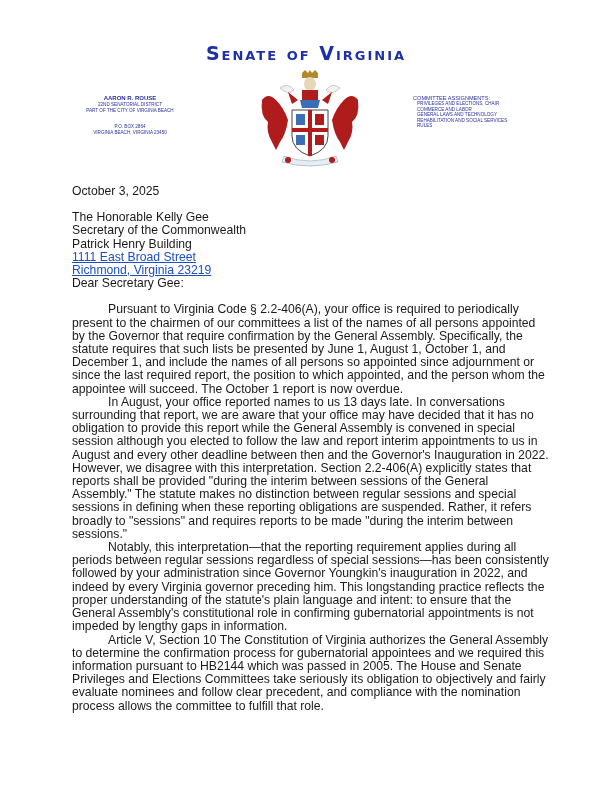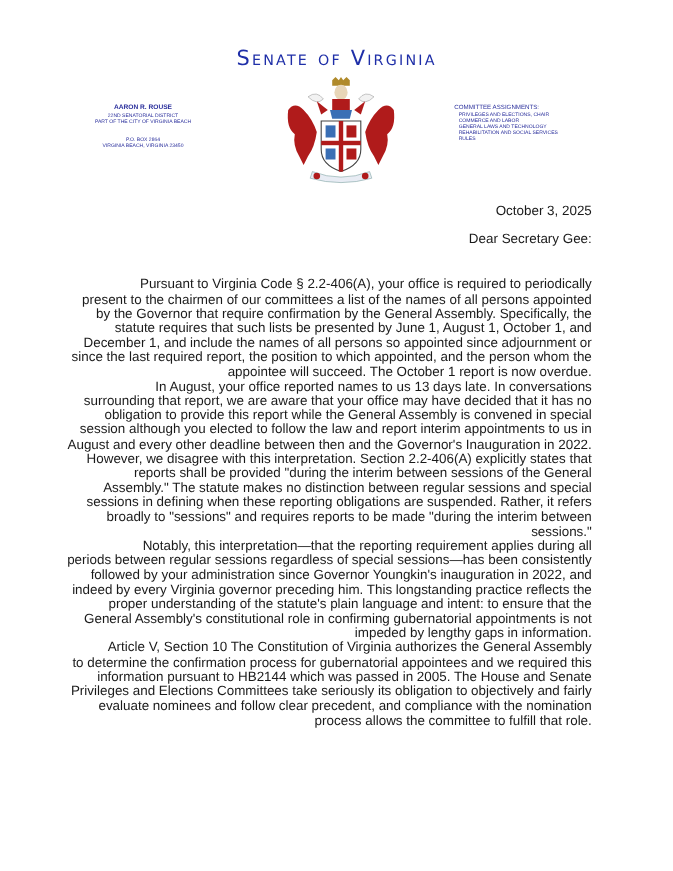--- a/index.html
+++ b/index.html
@@ -1,35 +1,35 @@
 <!DOCTYPE html>
 <html><head>
   <meta charset="utf-8">
   <style>
     html, body { margin: 0; padding: 0; background: #ffffff; }
     body { width: 612px; height: 792px; position: relative; overflow: hidden; font-family: "Liberation Sans", sans-serif; color: #1a1a1a; }
     .masthead-title {
       position: absolute; top: 42px; left: 0; width: 612px; text-align: center;
       color: #1f2fa8; font-family: "DejaVu Sans", sans-serif; font-size: 19px; letter-spacing: 2px;
-      font-variant: small-caps; font-weight: normal;
+      font-variant: small-caps; font-weight: bold;
     }
     .left-block {
       position: absolute; top: 95px; left: 80px; width: 100px; text-align: center;
       color: #2a2f9c; font-family: "Liberation Sans", sans-serif; font-size: 4.6px; line-height: 6px; text-transform: uppercase;
     }
     .left-block .name { font-weight: bold; font-size: 6px; line-height: 7px; }
     .left-block .spacer { height: 10px; }
     .right-block {
       position: absolute; top: 95px; left: 413px; width: 160px;
       color: #2a2f9c; font-family: "Liberation Sans", sans-serif; font-size: 4.6px; line-height: 5.4px; text-transform: uppercase;
     }
     .right-block .heading { font-size: 5.6px; line-height: 6.4px; }
     .right-block .item { padding-left: 4px; }
     .seal { position: absolute; top: 70px; left: 258px; width: 104px; height: 100px; }
-    .letter { position: absolute; left: 60px; top: 185px; width: 478px; font-size: 12.2px; line-height: 13.2px; text-align: right; }
+    .letter { position: absolute; left: 72px; top: 185px; width: 478px; font-size: 12.2px; line-height: 13.2px; }
     .letter p { margin: 0; }
     .date { margin-bottom: 13px !important; }
     .addr a { color: #1d4fc4; text-decoration: underline; }
     .re { padding-left: 166px; }
     .para { text-indent: 36px; }
   </style>
 </head>
 <body>
 
 <div class="masthead-title">Senate of Virginia</div>
@@ -80,18 +80,25 @@
   <div class="heading">Committee Assignments:</div>
   <div class="item">Privileges and Elections, Chair</div>
   <div class="item">Commerce and Labor</div>
   <div class="item">General Laws and Technology</div>
   <div class="item">Rehabilitation and Social Services</div>
   <div class="item">Rules</div>
 </div>
 
 <div class="letter">
   <p class="date">October 3, 2025</p>
-  <p style="margin-bottom:28px">Dear Secretary Gee:</p>
+  <div class="addr">
+    <p>The Honorable Kelly Gee</p>
+    <p>Secretary of the Commonwealth</p>
+    <p>Patrick Henry Building</p>
+    <p><a>1111 East Broad Street</a></p>
+    <p><a>Richmond, Virginia 23219</a></p>
+  </div>
+  <p style="margin-bottom:13px">Dear Secretary Gee:</p>
   <p class="para">Pursuant to Virginia Code § 2.2-406(A), your office is required to periodically present to the chairmen of our committees a list of the names of all persons appointed by the Governor that require confirmation by the General Assembly. Specifically, the statute requires that such lists be presented by June 1, August 1, October 1, and December 1, and include the names of all persons so appointed since adjournment or since the last required report, the position to which appointed, and the person whom the appointee will succeed. The October 1 report is now overdue.</p>
   <p class="para">In August, your office reported names to us 13 days late. In conversations surrounding that report, we are aware that your office may have decided that it has no obligation to provide this report while the General Assembly is convened in special session although you elected to follow the law and report interim appointments to us in August and every other deadline between then and the Governor's Inauguration in 2022. However, we disagree with this interpretation. Section 2.2-406(A) explicitly states that reports shall be provided "during the interim between sessions of the General Assembly." The statute makes no distinction between regular sessions and special sessions in defining when these reporting obligations are suspended. Rather, it refers broadly to "sessions" and requires reports to be made "during the interim between sessions."</p>
   <p class="para">Notably, this interpretation—that the reporting requirement applies during all periods between regular sessions regardless of special sessions—has been consistently followed by your administration since Governor Youngkin's inauguration in 2022, and indeed by every Virginia governor preceding him. This longstanding practice reflects the proper understanding of the statute's plain language and intent: to ensure that the General Assembly's constitutional role in confirming gubernatorial appointments is not impeded by lengthy gaps in information.</p>
   <p class="para">Article V, Section 10 The Constitution of Virginia authorizes the General Assembly to determine the confirmation process for gubernatorial appointees and we required this information pursuant to HB2144 which was passed in 2005.  The House and Senate Privileges and Elections Committees take seriously its obligation to objectively and fairly evaluate nominees and follow clear precedent, and compliance with the nomination process allows the committee to fulfill that role.</p>
 </div>
 
 </body></html>

